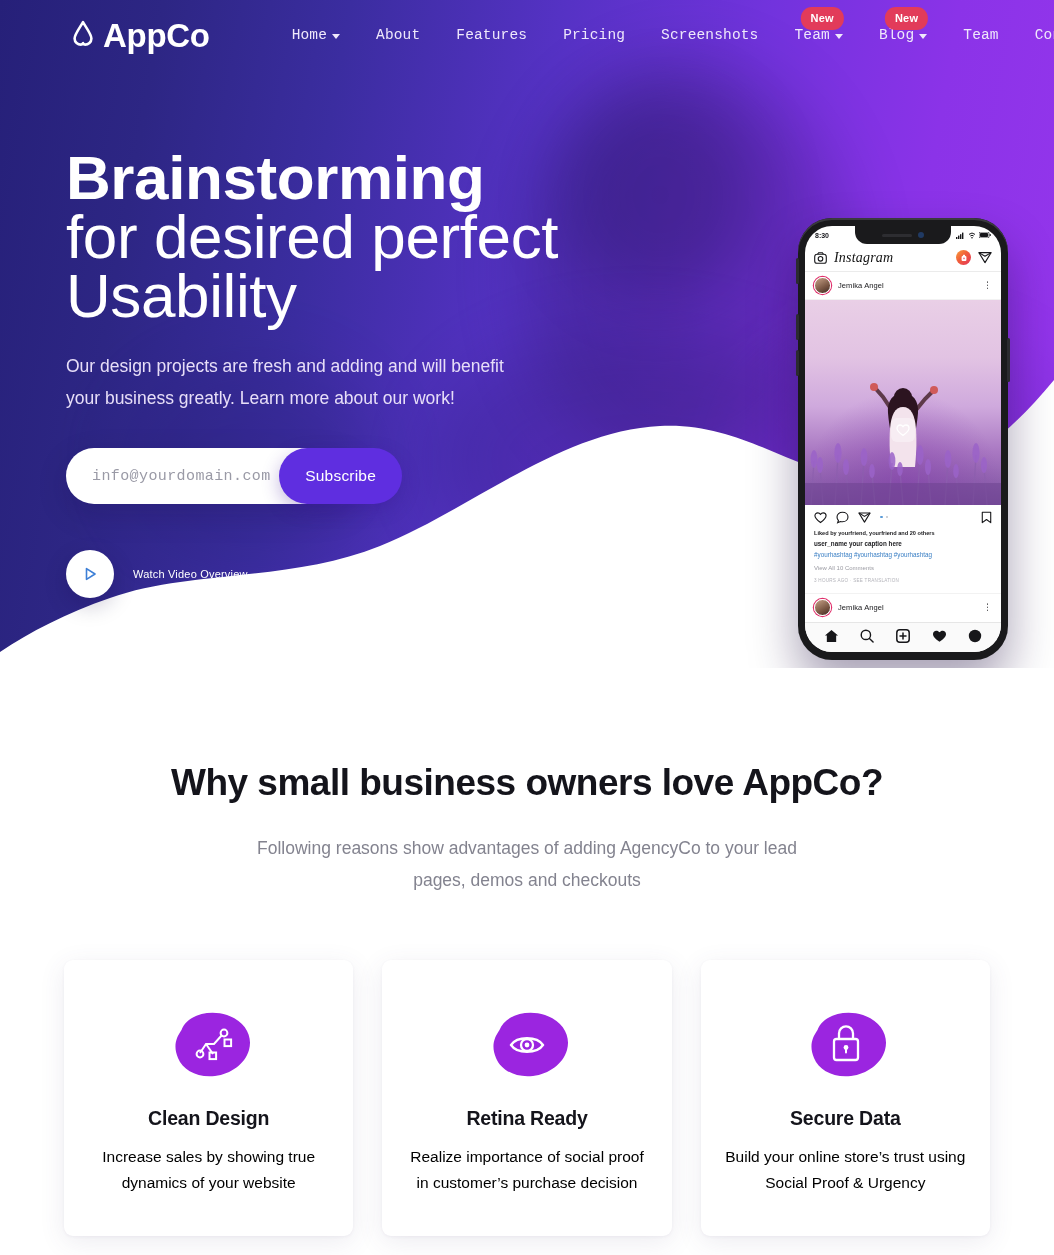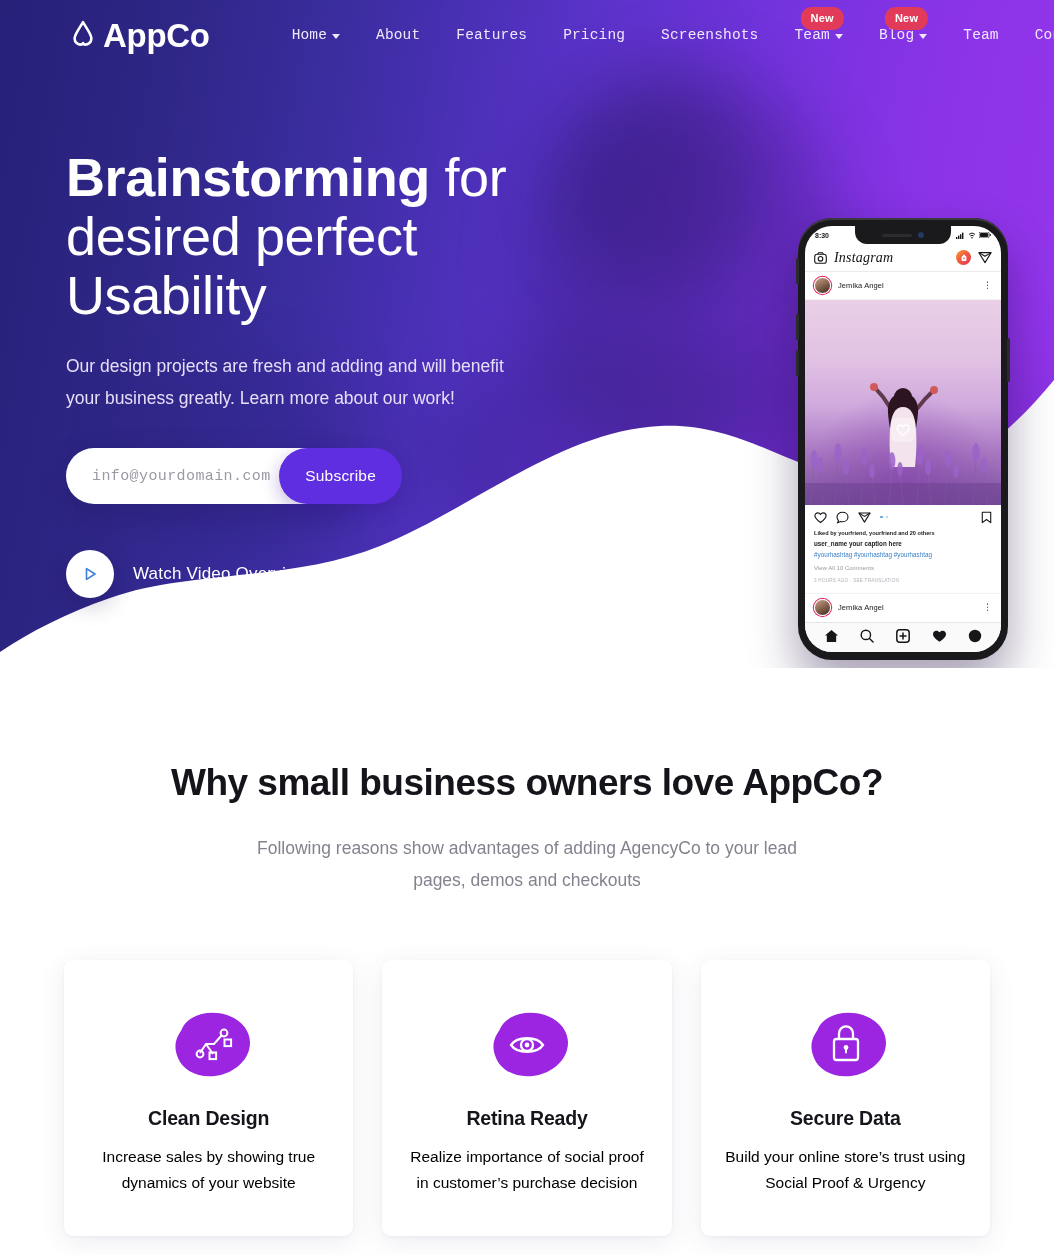--- a/index.html
+++ b/index.html
@@ -121,21 +121,21 @@
   
   .hero-inner {
     position: relative;
     z-index: 5;
     display: flex;
     padding: 0 0 0 66px;
   }
   .hero-left { width: 500px; padding-top: 78px; }
   .hero-title {
     color: #ffffff;
-    font-size: 54px;
+    font-size: 62px;
     line-height: 59px;
     font-weight: 300;
     letter-spacing: -0.4px;
   }
   .hero-title b { font-weight: bold; }
   .hero-sub {
     margin-top: 25px;
     color: #e7def8;
     font-size: 17.5px;
     line-height: 32px;
@@ -193,21 +193,21 @@
   }
   .video-circle {
     width: 48px; height: 48px;
     border-radius: 50%;
     background: #ffffff;
     display: flex; align-items: center; justify-content: center;
     box-shadow: 0 8px 22px rgba(20,10,60,.22);
   }
   .video-label {
     color: #ffffff;
-    font-size: 17px;
+    font-size: 11px;
     letter-spacing: .2px;
   }
 
   
   .hero-right {
     position: relative;
     flex: 1;
     padding-top: 0;
   }
   .phone {

